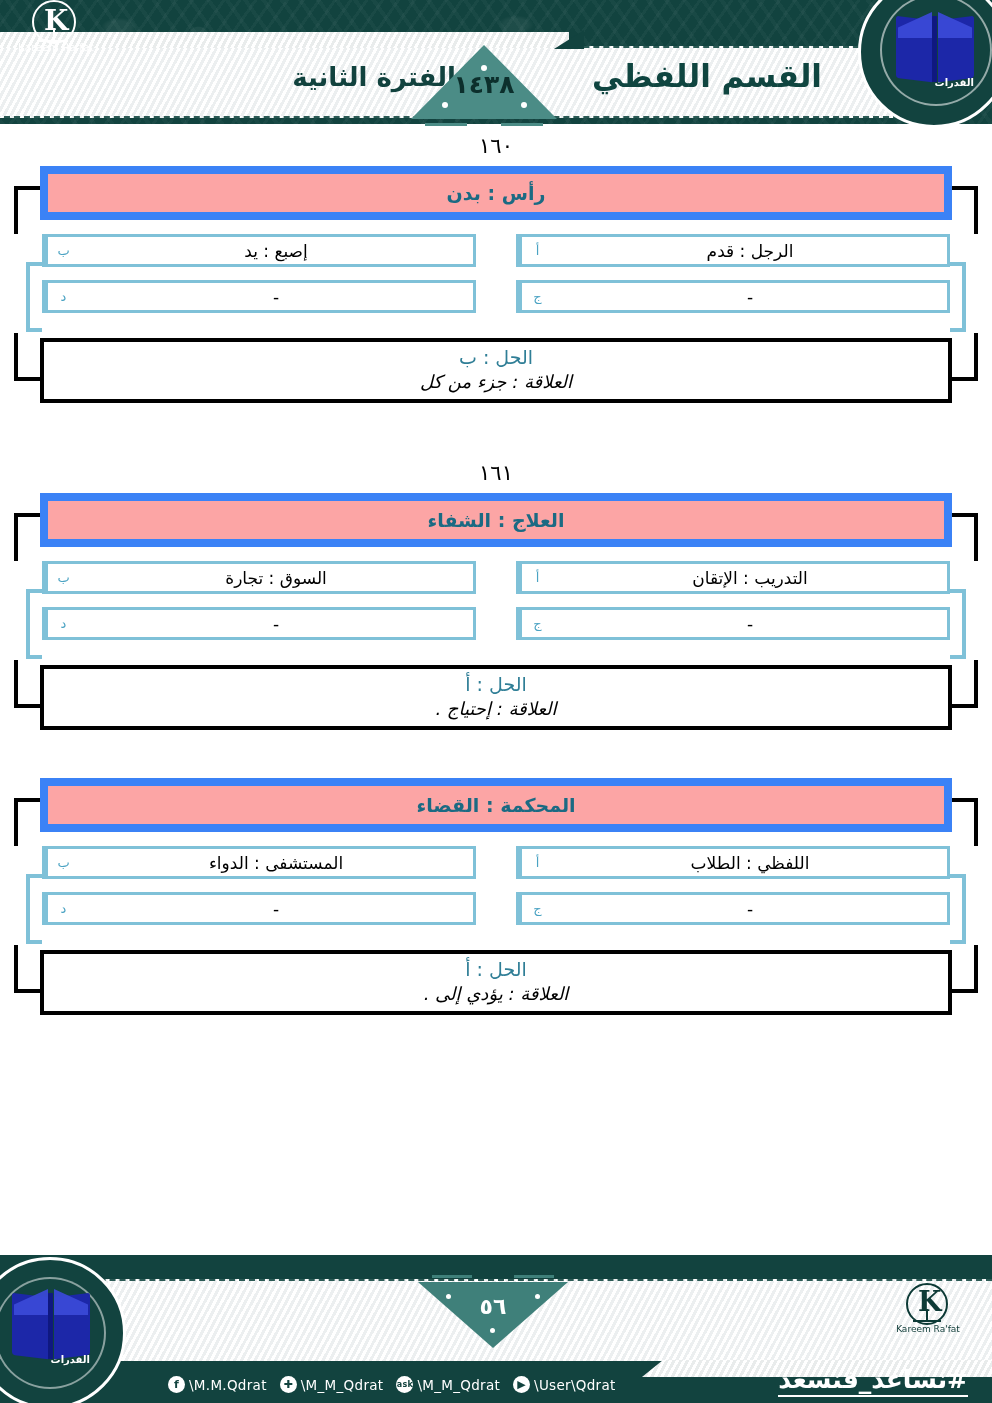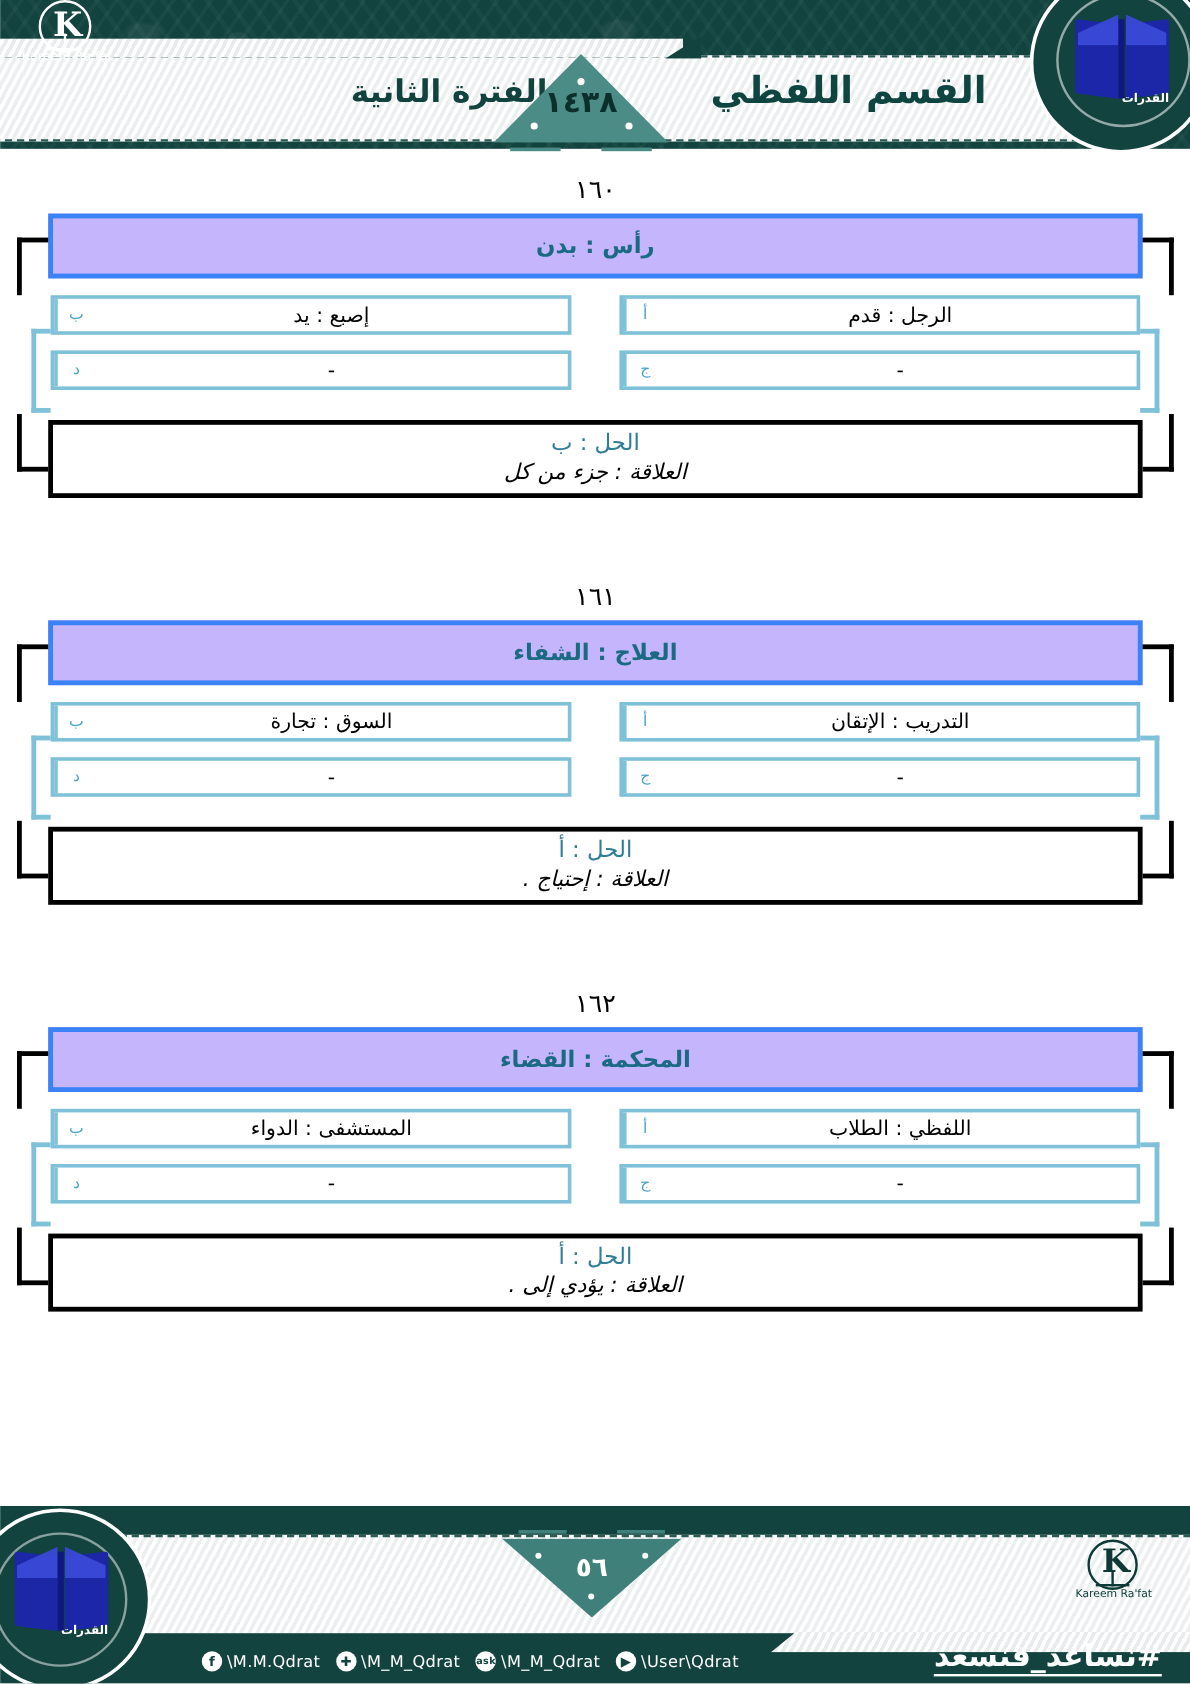--- a/index.html
+++ b/index.html
@@ -112,38 +112,38 @@
     font-size:10px; font-weight:700; color:#ffffff;
   }
 
   
   .content { position:absolute; top:124px; left:0; width:992px; }
 
   .qblock { position:relative; width:992px; margin:0 0 48px 0; }
 
   .qnum {
     text-align:center; font-size:21px; font-weight:400; color:#000;
-    letter-spacing:1px; padding:22px 0 8px;
+    letter-spacing:1px; padding:10px 0 8px;
   }
 
   .qbody { position:relative; width:912px; margin:0 auto; }
 
   
   .brk { position:absolute; border-color:#000; border-style:solid; }
   .brk-tl { left:-26px; top:20px; width:26px; height:48px; border-width:4px 0 0 4px; }
   .brk-bl { left:-26px; bottom:22px; width:26px; height:48px; border-width:0 0 4px 4px; }
   .brk-tr { right:-26px; top:20px; width:26px; height:48px; border-width:4px 4px 0 0; }
   .brk-br { right:-26px; bottom:22px; width:26px; height:48px; border-width:0 4px 4px 0; }
   
   .bbrk { position:absolute; border-color:#7fc1d8; border-style:solid; }
   .bbrk-l { left:-14px; top:96px; width:16px; height:70px; border-width:4px 0 4px 4px; }
   .bbrk-r { right:-14px; top:96px; width:16px; height:70px; border-width:4px 4px 4px 0; }
 
   .stem-box {
-    border:4px solid #3b82f6; background:#c4b5fd; height:54px;
+    border:8px solid #3b82f6; background:#fca5a5; height:54px;
     display:flex; align-items:center; justify-content:center;
     font-size:19px; font-weight:700; color:#1b6a83;
   }
 
   .opt-rows { padding:14px 2px 12px; }
   .opt-row { display:flex; justify-content:space-between; margin-bottom:13px; }
   .opt {
     display:flex; width:434px; height:33px; border:3px solid #7fc1d8; background:#fff;
   }
   .opt-letter {
@@ -352,21 +352,20 @@
       </div>
 
       <div class="ans-box">
         <div class="ans-key">الحل : أ</div>
         <div class="ans-rel">العلاقة : إحتياج .</div>
       </div>
     </div>
   </div>
 
   <div class="qblock">
-    <div class="qnum">١٦٢</div>
     <div class="qbody">
       <span class="brk brk-tl"></span>
       <span class="brk brk-bl"></span>
       <span class="brk brk-tr"></span>
       <span class="brk brk-br"></span>
       <span class="bbrk bbrk-l"></span>
       <span class="bbrk bbrk-r"></span>
 
       <div class="stem-box">المحكمة : القضاء</div>
 

